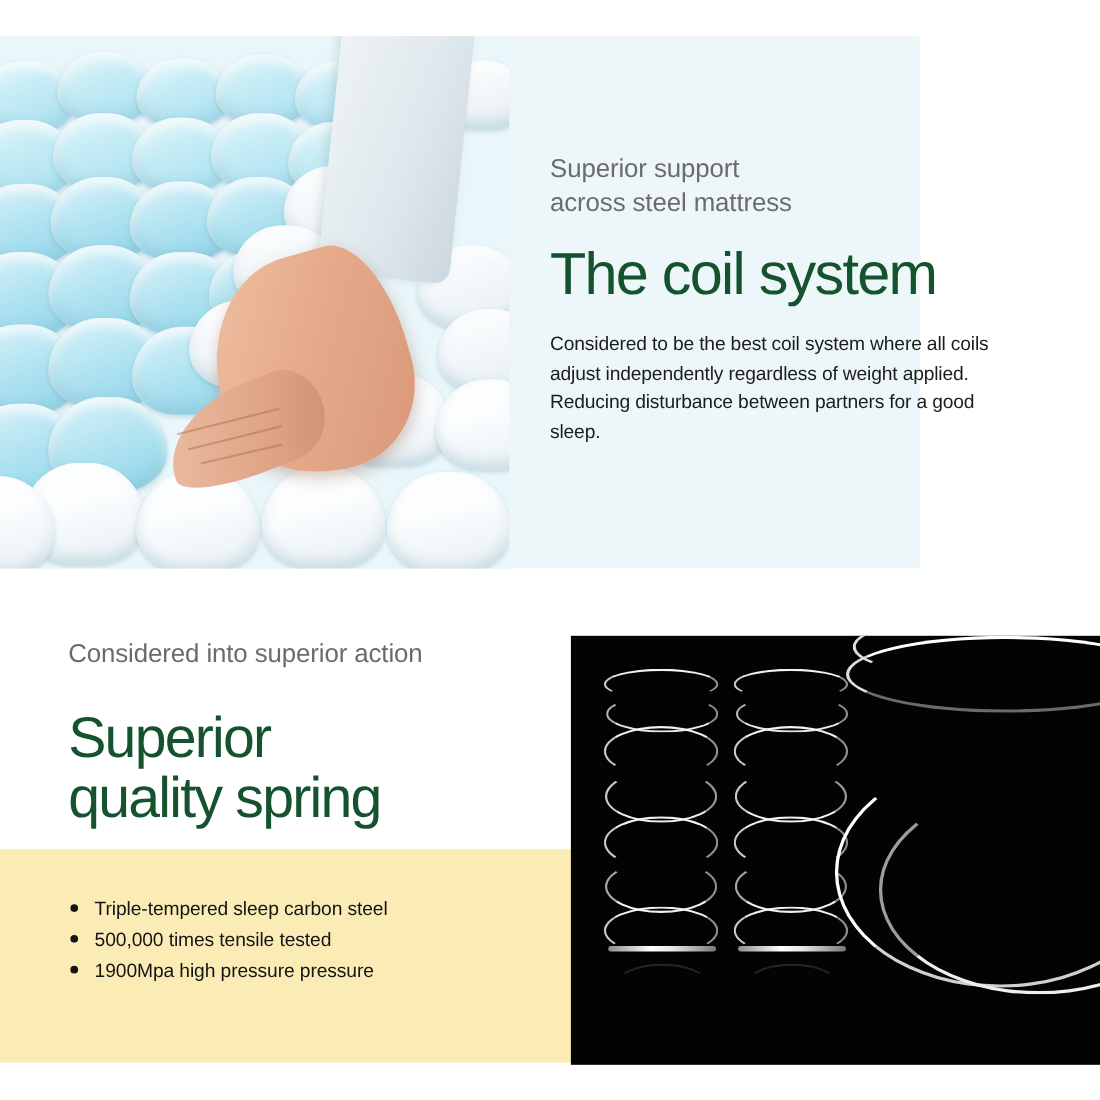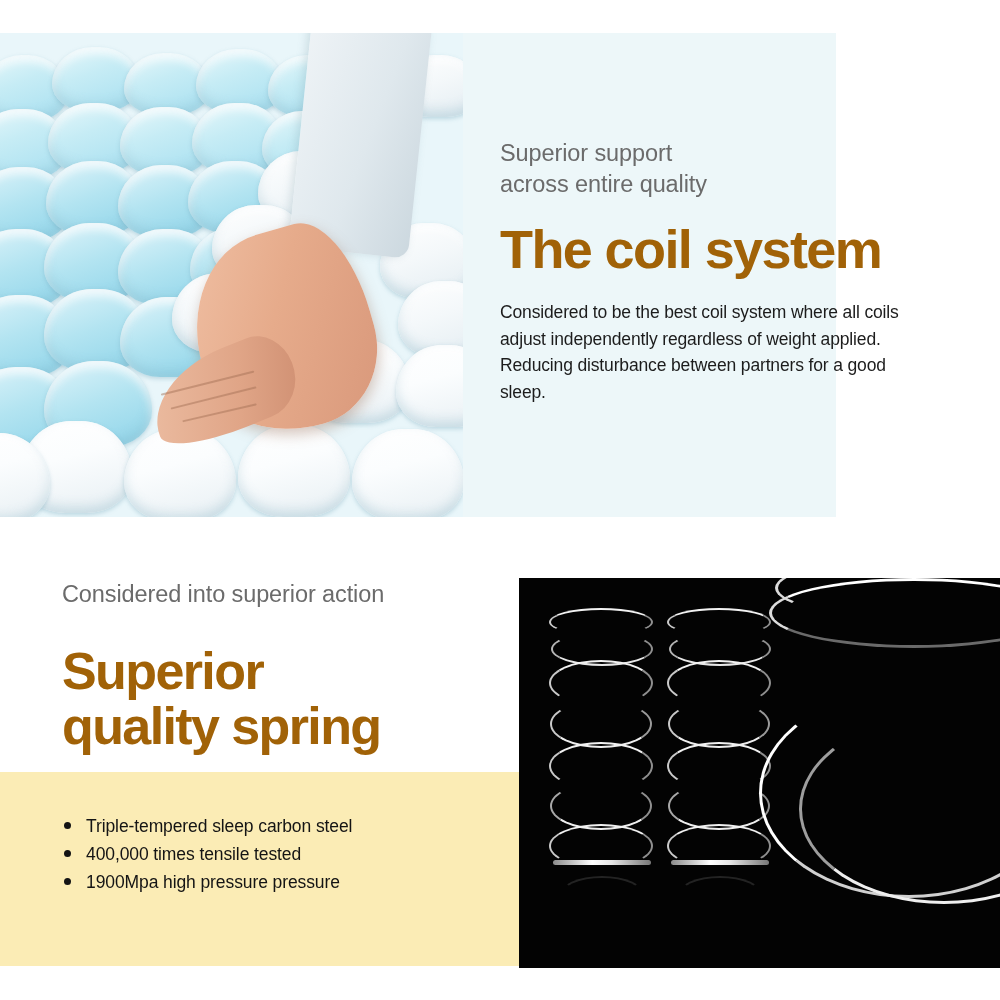--- a/index.html
+++ b/index.html
@@ -71,22 +71,22 @@
     left:500px; top:105px; width:430px;
   }
   .eyebrow {
     color:#6b6b6b;
     font-size:23.5px;
     line-height:1.30;
     font-weight:400;
     letter-spacing:-.1px;
   }
   .big-blue {
-    color:#a16207;
-    font-weight:bold;
+    color:#14532d;
+    font-weight:normal;
     letter-spacing:-1.6px;
   }
   #coil-title { font-size:54px; line-height:1.04; margin-top:22px; }
   .body-copy {
     color:#1c1c1c;
     font-size:17.5px;
     line-height:1.52;
     margin-top:22px;
     letter-spacing:-.15px;
   }
@@ -228,42 +228,42 @@
     <div id="fingers">
       <div class="finger-line" style="left:16px; top:26px; width:96px; transform:rotate(8deg);"></div>
       <div class="finger-line" style="left:20px; top:42px; width:88px; transform:rotate(8deg);"></div>
       <div class="finger-line" style="left:26px; top:58px; width:76px; transform:rotate(9deg);"></div>
     </div>
   </div>
 
   <div id="coil-copy">
     <div class="eyebrow">
       <div>Superior support</div>
-      <div>across entire quality</div>
+      <div>across steel mattress</div>
     </div>
     <h1 id="coil-title" class="big-blue">The coil system</h1>
     <p class="body-copy">Considered to be the best coil system where all coils adjust independently regardless of weight applied. Reducing disturbance between partners for a good sleep.</p>
   </div>
 </div>
 
 <div id="bottom-section">
 
   <div id="yellow-panel"></div>
 
   <div id="spring-copy">
     <div id="spring-eyebrow" class="eyebrow">Considered into superior action</div>
     <h1 id="spring-title" class="big-blue">
       <span>Superior</span><br>
       <span>quality spring</span>
     </h1>
   </div>
 
   <ul id="spec-list">
     <li><span class="bullet"></span><span>Triple-tempered sleep carbon steel</span></li>
-    <li><span class="bullet"></span><span>400,000 times tensile tested</span></li>
+    <li><span class="bullet"></span><span>500,000 times tensile tested</span></li>
     <li><span class="bullet"></span><span>1900Mpa high pressure pressure</span></li>
   </ul>
 
   <div id="spring-photo">
 
     <div class="coil-stack" style="left:30px; top:30px; width:110px; height:300px;">
       <div class="loop" style="left:0;   top:0;    width:104px; height:28px;"></div>
       <div class="loop" style="left:2px; top:24px; width:102px; height:34px; border-top-color:transparent; border-bottom-color:#e8e8e8; border-left-color:#b5b5b5;"></div>
       <div class="loop" style="left:0;   top:52px; width:104px; height:46px;"></div>
       <div class="loop" style="left:1px; top:92px; width:102px; height:48px; border-top-color:transparent; border-bottom-color:#efefef; border-right-color:#9a9a9a;"></div>

